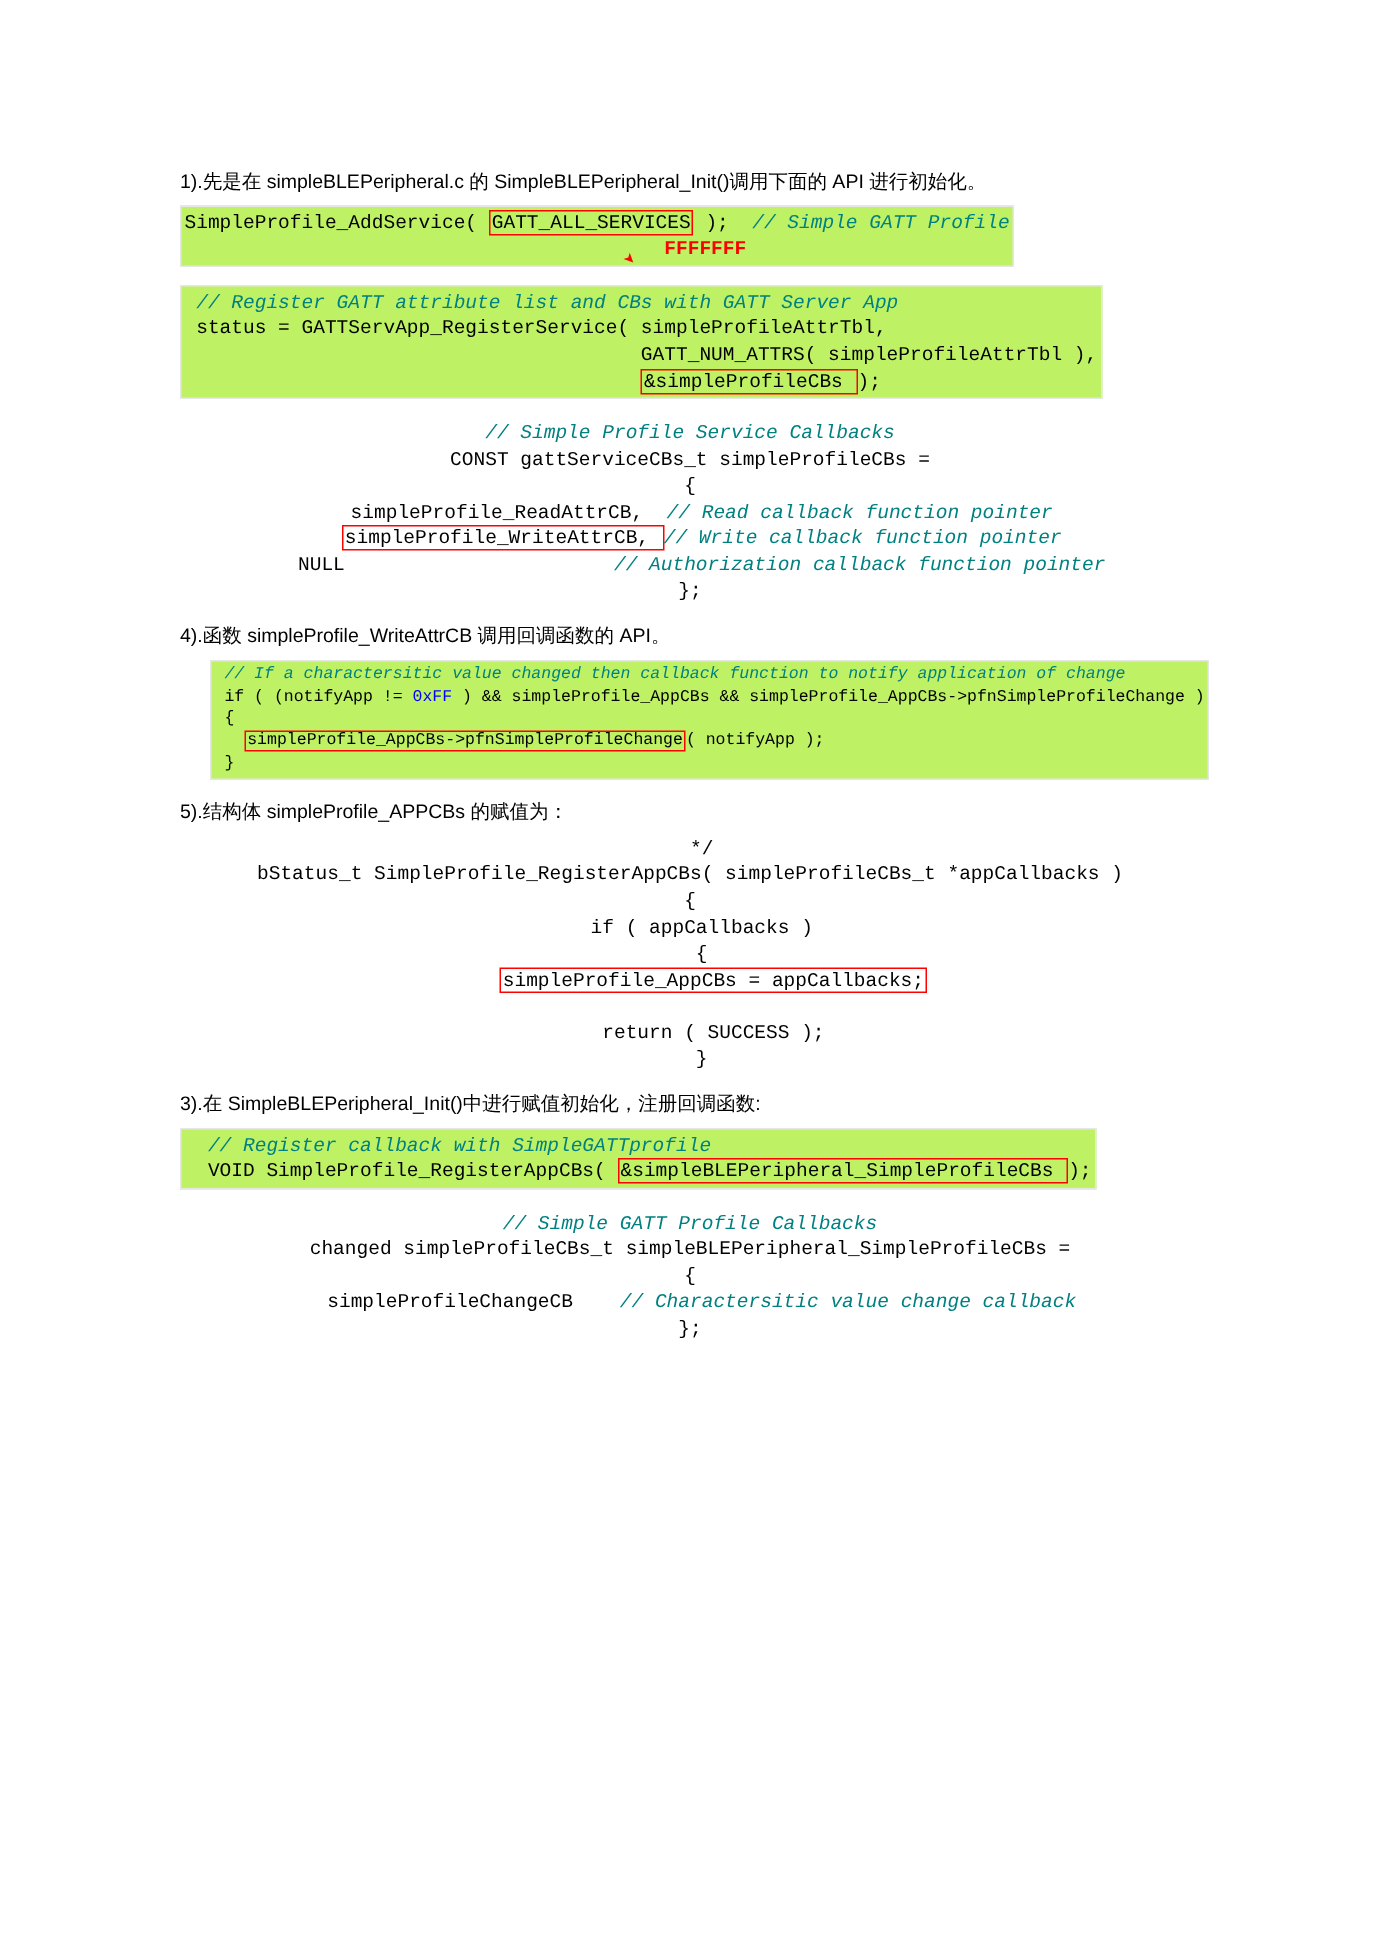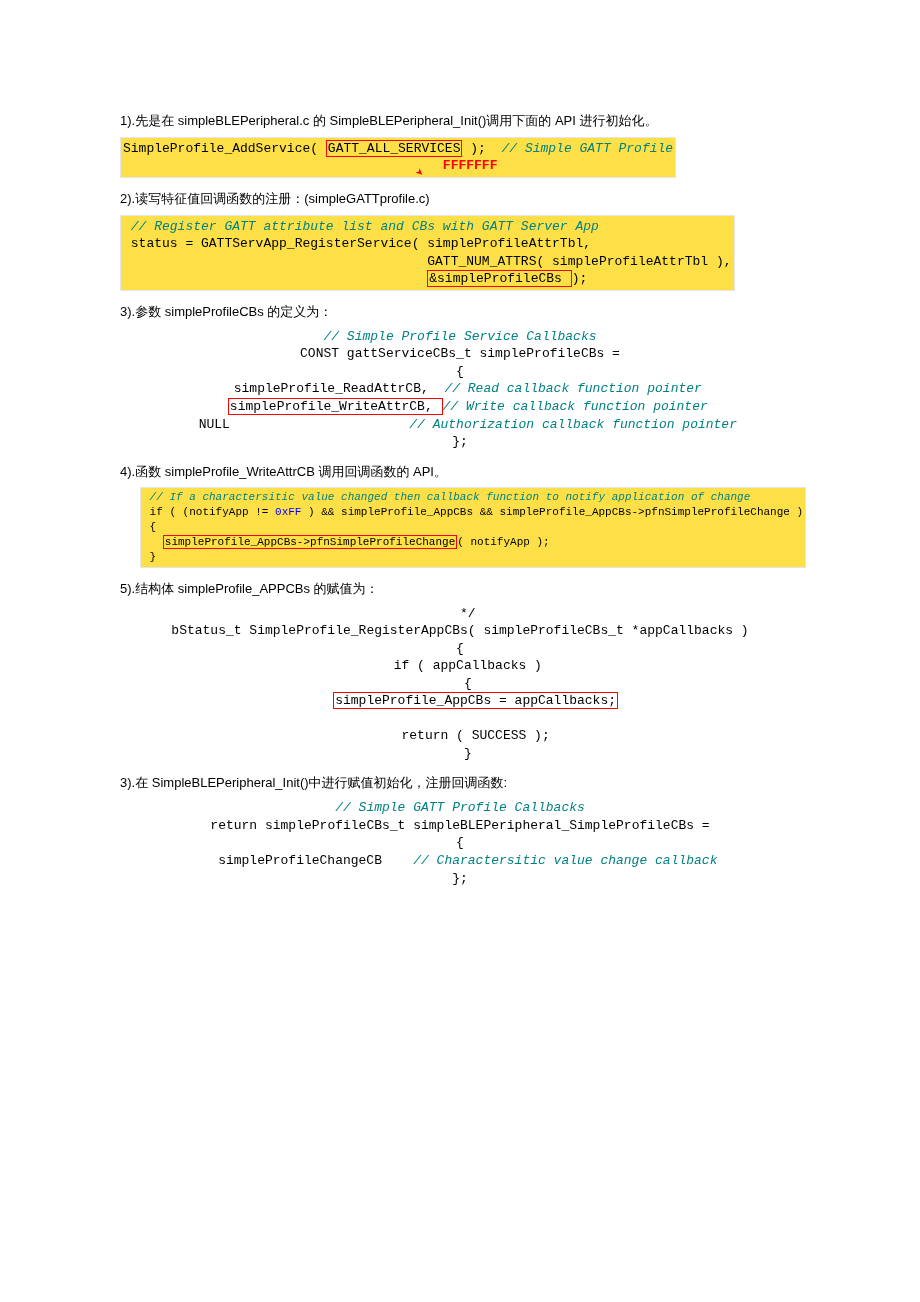--- a/index.html
+++ b/index.html
@@ -35,21 +35,21 @@
     line-height: 1.45;
   }
   .codeblock {
     font-family: "Courier New", monospace;
     font-size: 13px;
     line-height: 1.35;
     white-space: pre;
     color: #000;
     margin: 2px 0 10px 0;
     border: 1px solid #e6e6e6;
-    background: #fde047;
+    background: #bef264;
     padding: 2px 2px;
     display: inline-block;
   }
   .codeblock.noborder {
     border: none;
     background: transparent;
     display: block;
     text-align: center;
   }
   .code-italic-comment {
@@ -86,27 +86,25 @@
 </head>
 <body>
 
 <div class="page">
 
 
   <div class="para">1).先是在 simpleBLEPeripheral.c 的 SimpleBLEPeripheral_Init()调用下面的 API 进行初始化。</div>
   <div class="codeblock"><span>SimpleProfile_AddService( </span><span class="redbox">GATT_ALL_SERVICES</span><span> );  </span><span class="code-italic-comment">// Simple GATT Profile</span>
                                       <span class="arrow-wrap"><span class="arrow">➤</span></span>   <span class="code-red-comment">FFFFFFF</span></div>
 
-  <div class="para">2).读写特征值回调函数的注册：(simpleGATTprofile.c)</div>
   <div class="codeblock"><span class="code-italic-comment"> // Register GATT attribute list and CBs with GATT Server App</span>
 <span> status = GATTServApp_RegisterService( simpleProfileAttrTbl,</span>
 <span>                                       GATT_NUM_ATTRS( simpleProfileAttrTbl ),</span>
 <span>                                       </span><span class="redbox">&amp;simpleProfileCBs </span><span>);</span></div>
 
-  <div class="para">3).参数 simpleProfileCBs 的定义为：</div>
   <div class="codeblock noborder"><span class="code-italic-comment">// Simple Profile Service Callbacks</span>
 <span>CONST gattServiceCBs_t simpleProfileCBs =</span>
 <span>{</span>
 <span>  simpleProfile_ReadAttrCB,  </span><span class="code-italic-comment">// Read callback function pointer</span>
 <span>  </span><span class="redbox">simpleProfile_WriteAttrCB, </span><span class="code-italic-comment">// Write callback function pointer</span>
 <span>  NULL                       </span><span class="code-italic-comment">// Authorization callback function pointer</span>
 <span>};</span></div>
 
   <div class="para">4).函数 simpleProfile_WriteAttrCB 调用回调函数的 API。</div>
   <div class="codeblock" style="font-size:11px;margin-left:20px;"><span class="code-italic-comment"> // If a charactersitic value changed then callback function to notify application of change</span>
@@ -120,20 +118,22 @@
 <span>bStatus_t SimpleProfile_RegisterAppCBs( simpleProfileCBs_t *appCallbacks )</span>
 <span>{</span>
 <span>  if ( appCallbacks )</span>
 <span>  {</span>
 <span>    </span><span class="redbox">simpleProfile_AppCBs = appCallbacks;</span>
 <span> </span>
 <span>    return ( SUCCESS );</span>
 <span>  }</span></div>
 
   <div class="para">3).在 SimpleBLEPeripheral_Init()中进行赋值初始化，注册回调函数:</div>
+  <div class="codeblock"><span class="code-italic-comment">  // Register callback with SimpleGATTprofile</span>
+<span>  VOID SimpleProfile_RegisterAppCBs( </span><span class="redbox">&amp;simpleBLEPeripheral_SimpleProfileCBs </span><span>);</span></div>
 
   <div class="codeblock noborder"><span class="code-italic-comment">// Simple GATT Profile Callbacks</span>
-<span>return simpleProfileCBs_t simpleBLEPeripheral_SimpleProfileCBs =</span>
+<span>changed simpleProfileCBs_t simpleBLEPeripheral_SimpleProfileCBs =</span>
 <span>{</span>
 <span>  simpleProfileChangeCB    </span><span class="code-italic-comment">// Charactersitic value change callback</span>
 <span>};</span></div>
 
 </div>
 
 </body></html>

